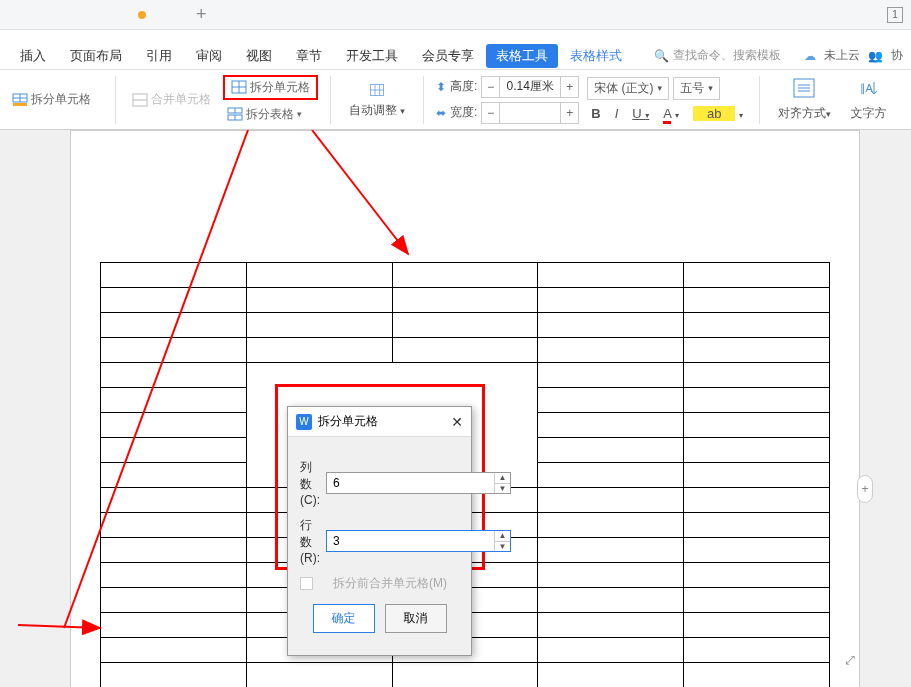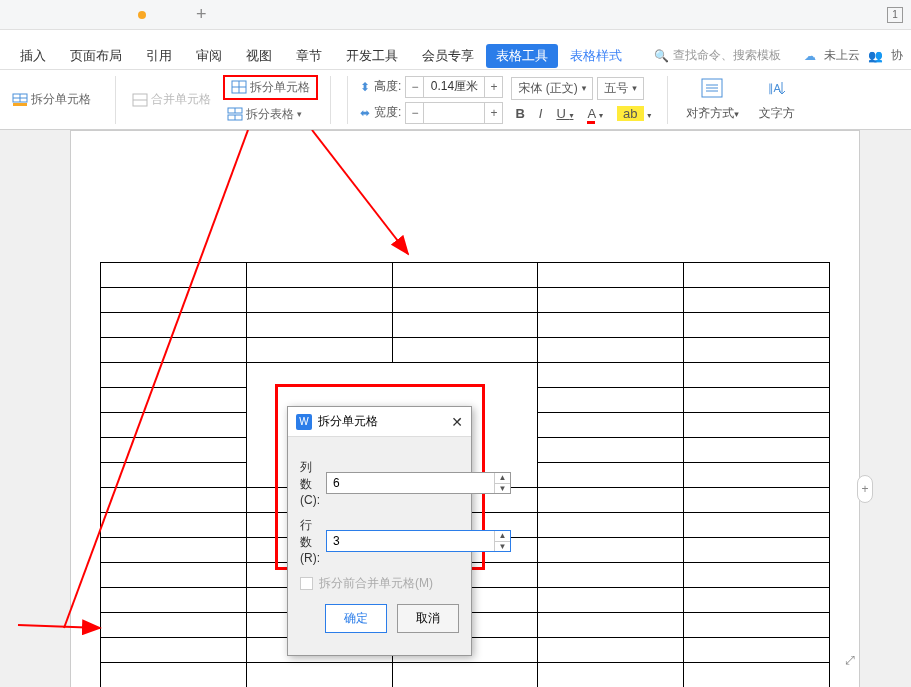--- a/index.html
+++ b/index.html
@@ -54,23 +54,23 @@
     .dialog-close { margin-left: auto; cursor: pointer; font-size: 14px; color: #333; }
     .dialog-body { padding: 22px 12px; }
     .dialog-row { display: flex; align-items: center; gap: 6px; margin-bottom: 10px; }
     .dialog-label { color: #333; }
     .dialog-input { flex: 1; display: flex; border: 1px solid #999; background: #fff; height: 22px; }
     .dialog-input.active { border: 1px solid #2b7de9; }
     .dialog-input input { border: none; flex: 1; padding: 0 6px; font-size: 12px; outline: none; }
     .dialog-spinbtns { width: 16px; display: flex; flex-direction: column; border-left: 1px solid #ccc; }
     .dialog-spinbtns div { flex: 1; display: flex; align-items: center; justify-content: center; font-size: 8px; cursor: pointer; color: #555; }
     .dialog-spinbtns div:first-child { border-bottom: 1px solid #ccc; }
-    .dialog-check { display: flex; align-items: center; gap: 6px; color: #aaa; margin-bottom: 12px; }
+    .dialog-check { display: flex; align-items: center; gap: 20px; color: #aaa; margin-bottom: 12px; }
     .dialog-checkbox { width: 13px; height: 13px; border: 1px solid #ccc; background: #fff; }
-    .dialog-btns { display: flex; gap: 10px; justify-content: flex-end; }
+    .dialog-btns { display: flex; gap: 10px; justify-content: center; }
     .dialog-btn { padding: 5px 18px; border: 1px solid #999; background: #f5f5f5; cursor: pointer; font-size: 12px; }
     .dialog-btn.primary { border: 1px solid #2b7de9; color: #2b7de9; background: #fff; }
     
     .red-box-dialog { position: absolute; left: 275px; top: 254px; width: 210px; height: 186px; border: 3px solid #ff0000; pointer-events: none; }
     
     .arrow-svg { position: absolute; pointer-events: none; }
     .add-btn-right { position: absolute; right: 38px; top: 345px; width: 16px; height: 28px; border: 1px solid #ccc; border-radius: 8px; background: #fff; display: flex; align-items: center; justify-content: center; color: #888; font-size: 12px; cursor: pointer; }
     .expand-btn { position: absolute; right: 52px; bottom: 30px; width: 18px; height: 18px; display: flex; align-items: center; justify-content: center; color: #888; cursor: pointer; }
   </style>
 </head>
@@ -153,20 +153,31 @@
             <rect x="1" y="8" width="14" height="5" fill="none" stroke="#4a90d9" stroke-width="1"></rect>
             <line x1="8" y1="1" x2="8" y2="6" stroke="#4a90d9"></line>
             <line x1="8" y1="8" x2="8" y2="13" stroke="#4a90d9"></line>
           </svg>
         </span>
       <span>拆分表格</span>
       <span style="font-size:9px;">▾</span>
     </div>
   </div>
   <div class="ribbon-sep"></div>
+  <div class="big-btn">
+    <span class="ribbon-icon" style="width:24px;height:20px;">
+        <svg viewBox="0 0 24 20">
+          <rect x="2" y="2" width="20" height="16" fill="none" stroke="#4a90d9" stroke-width="1"></rect>
+          <line x1="9" y1="2" x2="9" y2="18" stroke="#4a90d9"></line>
+          <line x1="16" y1="2" x2="16" y2="18" stroke="#4a90d9"></line>
+          <line x1="2" y1="10" x2="22" y2="10" stroke="#4a90d9"></line>
+        </svg>
+      </span>
+    <span><span>自动调整</span> <span style="font-size:9px;">▾</span></span>
+  </div>
   <div class="ribbon-sep"></div>
   <div class="ribbon-group">
     <div class="spinner-group">
       <span style="color:#4a90d9;">⬍</span>
       <span class="spinner-label">高度:</span>
       <div class="spinner-box">
         <div class="spinner-btn">−</div>
         <div class="spinner-val">0.14厘米</div>
         <div class="spinner-btn plus">+</div>
       </div>
@@ -190,21 +201,21 @@
       <div class="font-select">
         <span>五号</span>
         <span style="font-size:9px;">▾</span>
       </div>
     </div>
     <div class="fmt-btns">
       <span class="fmt-btn bold">B</span>
       <span class="fmt-btn italic">I</span>
       <span class="fmt-btn underline">U <span style="font-size:8px;">▾</span></span>
       <span class="fmt-btn"><span style="border-bottom:3px solid red;">A</span> <span style="font-size:8px;">▾</span></span>
-      <span class="fmt-btn"><span style="background:#ffeb3b;padding:0 6px;">ab</span> <span style="font-size:8px;">▾</span></span>
+      <span class="fmt-btn"><span style="background:#ffeb3b;padding:0 14px;">ab</span> <span style="font-size:8px;">▾</span></span>
     </div>
   </div>
   <div class="ribbon-sep"></div>
   <div class="big-btn">
     <span class="icon"><svg width="22" height="20" viewBox="0 0 22 20">
           <rect x="1" y="1" width="20" height="18" fill="none" stroke="#4a90d9"></rect>
           <line x1="5" y1="7" x2="17" y2="7" stroke="#4a90d9"></line>
           <line x1="5" y1="10" x2="17" y2="10" stroke="#4a90d9"></line>
           <line x1="5" y1="13" x2="17" y2="13" stroke="#4a90d9"></line>
         </svg></span>

